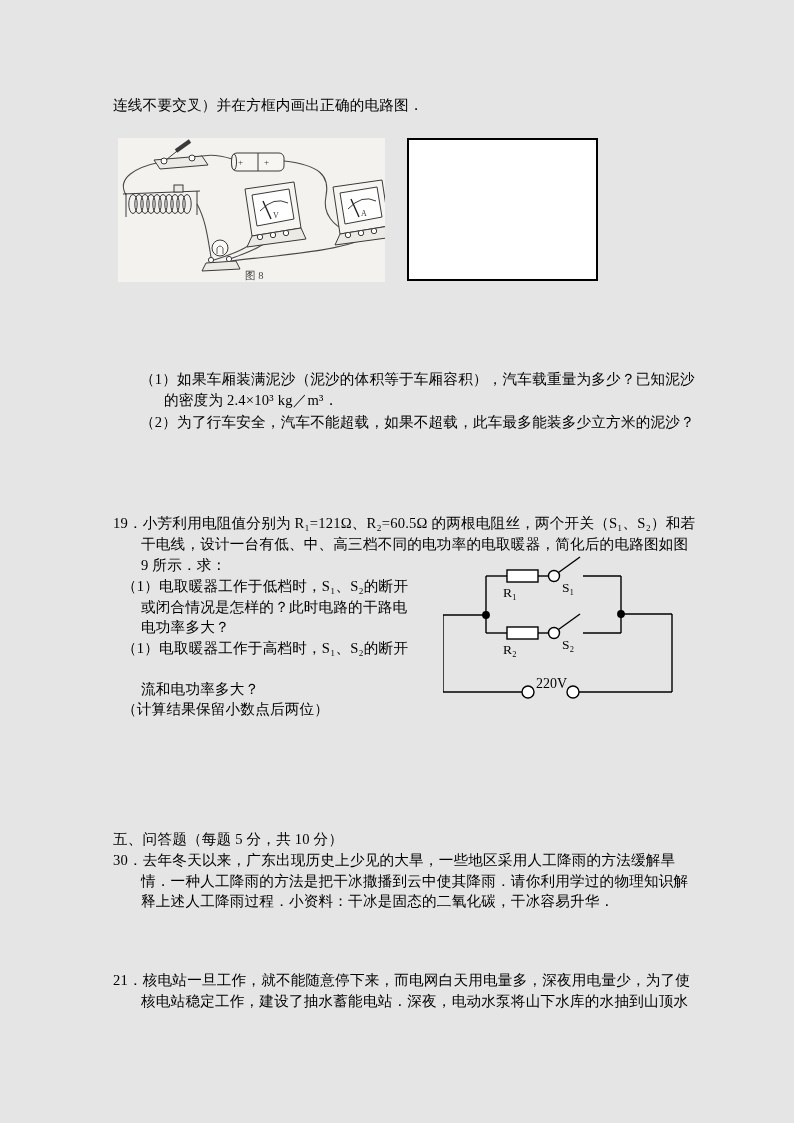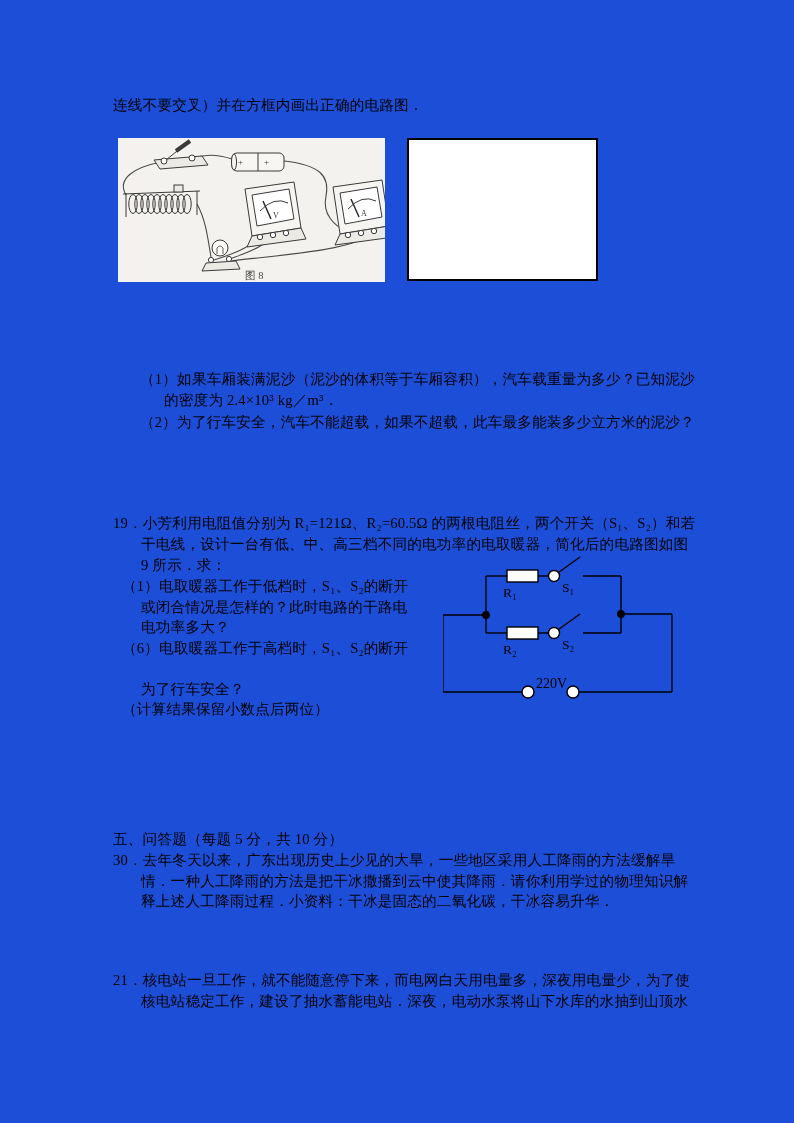--- a/index.html
+++ b/index.html
@@ -1,19 +1,19 @@
 <!DOCTYPE html>
 <html><head>
 <meta charset="utf-8">
 <style>
   html,body{margin:0;padding:0;background:#fff;}
   .page{
     position:relative;
     width:794px;height:1123px;
-    background:#1d4ed8;
+    background:#e5e5e5;
     font-family:"Liberation Serif", serif;
     color:#000;
     overflow:hidden;
   }
   .tline{
     position:absolute;
     font-size:14.6px;
     line-height:21px;
     white-space:nowrap;
     letter-spacing:0.2px;
@@ -121,22 +121,22 @@
   <div class="tline" style="left:140px;top:369px">（1）如果车厢装满泥沙（泥沙的体积等于车厢容积），汽车载重量为多少？已知泥沙</div>
   <div class="tline" style="left:164px;top:390px">的密度为 2.4×10³ kg／m³．</div>
   <div class="tline" style="left:140px;top:412px">（2）为了行车安全，汽车不能超载，如果不超载，此车最多能装多少立方米的泥沙？</div>
 
   <div class="tline" style="left:113px;top:513px">19．小芳利用电阻值分别为 R₁=121Ω、R₂=60.5Ω 的两根电阻丝，两个开关（S₁、S₂）和若</div>
   <div class="tline" style="left:141px;top:534px">干电线，设计一台有低、中、高三档不同的电功率的电取暖器，简化后的电路图如图</div>
   <div class="tline" style="left:141px;top:555px">9 所示．求：</div>
   <div class="tline" style="left:122px;top:576px">（1）电取暖器工作于低档时，S₁、S₂的断开</div>
   <div class="tline" style="left:141px;top:597px">或闭合情况是怎样的？此时电路的干路电</div>
   <div class="tline" style="left:141px;top:617px">电功率多大？</div>
-  <div class="tline" style="left:122px;top:638px">（6）电取暖器工作于高档时，S₁、S₂的断开</div>
-  <div class="tline" style="left:141px;top:679px">为了行车安全？</div>
+  <div class="tline" style="left:122px;top:638px">（1）电取暖器工作于高档时，S₁、S₂的断开</div>
+  <div class="tline" style="left:141px;top:679px">流和电功率多大？</div>
   <div class="tline" style="left:122px;top:699px">（计算结果保留小数点后两位）</div>
 
   <svg class="fig" style="left:443px;top:551px" width="240" height="152" viewBox="0 0 240 152">
     <g stroke="#000000" stroke-width="1.4" fill="none">
 
       <line x1="43" y1="25" x2="64" y2="25"></line>
       <rect x="64" y="19" width="31" height="12" fill="#ffffff"></rect>
       <line x1="95" y1="25" x2="105.5" y2="25"></line>
       <circle cx="111" cy="25" r="5.5" fill="#ffffff"></circle>
       <line x1="115.5" y1="21.5" x2="137" y2="6"></line>

